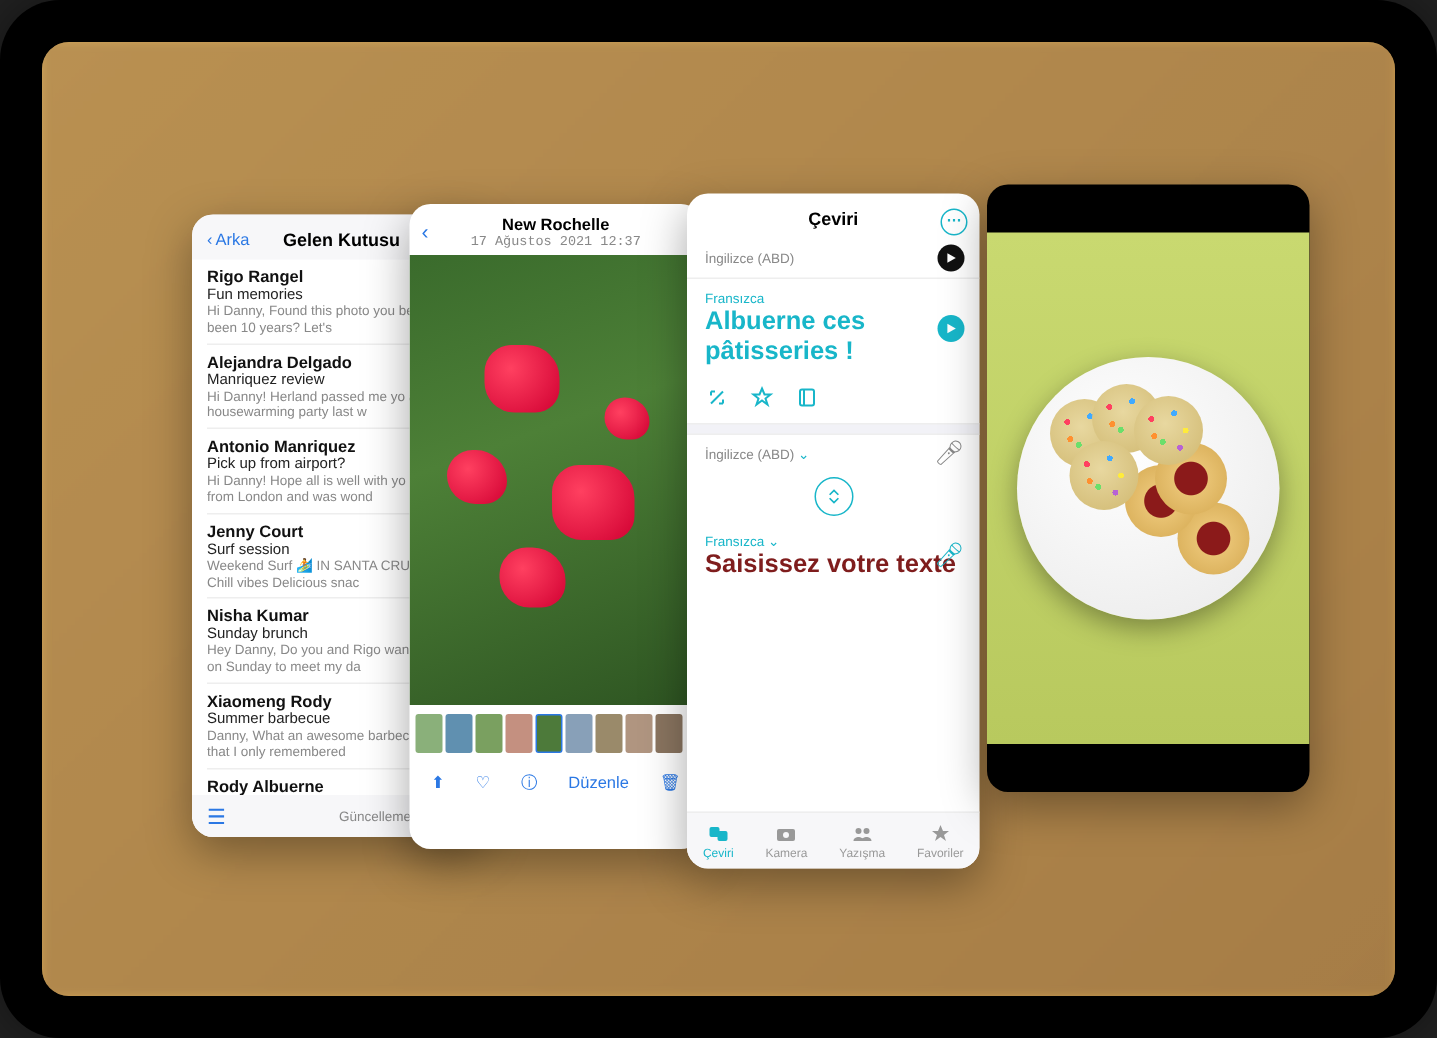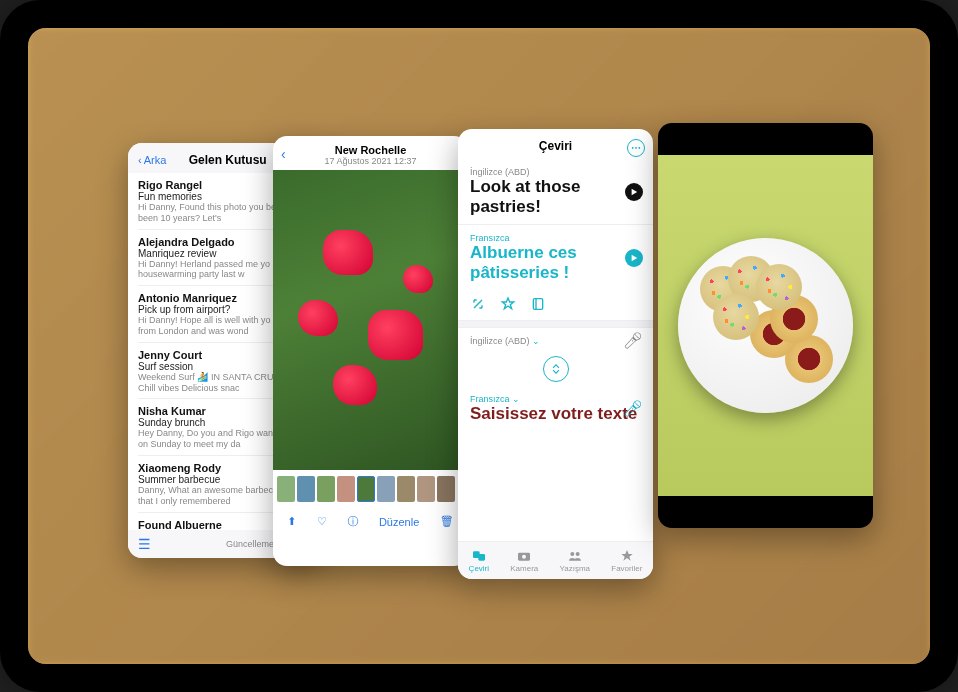--- a/index.html
+++ b/index.html
@@ -53,21 +53,21 @@
     .mail-subject { font-size:10px; color:#222; }
     .mail-preview { font-size:9px; color:#888; line-height:1.2; max-height:22px; overflow:hidden; }
     .mail-footer { position:absolute; bottom:0; left:0; right:0; padding:6px 10px; font-size:9px; color:#888; background:#f7f7f9; display:flex; align-items:center; justify-content:space-between; }
     .mail-footer-icon { color:#2b78e4; font-size:14px; }
 
     
     .photos-card { left: 245px; top: 108px; height: 430px; z-index: 2; }
     .photos-head { display:flex; flex-direction:column; align-items:center; padding:8px 4px 4px; position:relative; }
     .photos-head .chev { position:absolute; left:8px; top:10px; color:#2b78e4; font-size:14px; }
     .photos-head .loc { font-size:11px; font-weight:600; }
-    .photos-head .date { font-size:9px; color:#888; }
+    .photos-head .date { font-size:9px; color:#888;font-family:Liberation Mono, monospace; }
     .photo-area { width:100%; height: 300px; background: linear-gradient(160deg,#3a6b2c 0%, #4d8037 40%, #2e5522 100%); position:relative; }
     .flower { position:absolute; border-radius: 18px 22px 16px 20px; background: radial-gradient(circle at 35% 35%, #ff4060, #d10032); }
     .photos-thumbs { display:flex; gap:2px; padding:6px 4px; overflow:hidden; }
     .thumb { width:18px; height:26px; border-radius:2px; background:#7a9cc6; }
     .photos-toolbar { display:flex; justify-content:space-around; align-items:center; padding:6px 4px 10px; color:#2b78e4; font-size:14px; }
     .photos-toolbar span { font-size:11px; }
 
     
     .translate-card { left: 430px; top: 101px; height: 450px; z-index: 3; }
     .tr-head{ text-align:center; padding:10px 0 6px; font-size:12px; font-weight:600; position:relative;}
@@ -158,21 +158,21 @@
               <div class="mail-sender">Nisha Kumar</div>
               <div class="mail-subject">Sunday brunch</div>
               <div class="mail-preview">Hey Danny, Do you and Rigo wan brunch on Sunday to meet my da</div>
             </div>
           <div class="mail-item">
               <div class="mail-sender">Xiaomeng Rody</div>
               <div class="mail-subject">Summer barbecue</div>
               <div class="mail-preview">Danny, What an awesome barbec much fun that I only remembered</div>
             </div>
           <div class="mail-item">
-              <div class="mail-sender">Found Albuerne</div>
+              <div class="mail-sender">Rody Albuerne</div>
               <div class="mail-subject">Baking workshop</div>
             </div>
         </div>
         <div class="mail-footer">
           <span class="mail-footer-icon">☰</span>
           <span>Güncelleme: Az Önce</span>
         </div>
       </div>
 
       <div class="card photos-card">
@@ -210,21 +210,20 @@
       </div>
 
       <div class="card translate-card">
 
         <div class="tr-head">
           <span>Çeviri</span>
           <div class="more">⋯</div>
         </div>
         <div class="tr-block">
           <div class="tr-lang-label">İngilizce (ABD)</div>
-          <div class="tr-src-text">Look at those pastries!</div>
           <div class="tr-play">
               <svg viewBox="0 0 10 10">
                 <path d="M2 1l7 4-7 4z" fill="#fff"></path>
               </svg>
             </div>
         </div>
         <div class="tr-block" style="border-bottom:none">
           <div class="tr-lang-label" style="color:#18b6c9">Fransızca</div>
           <div class="tr-tgt-text">Albuerne ces pâtisseries !</div>
           <div class="tr-play teal">

